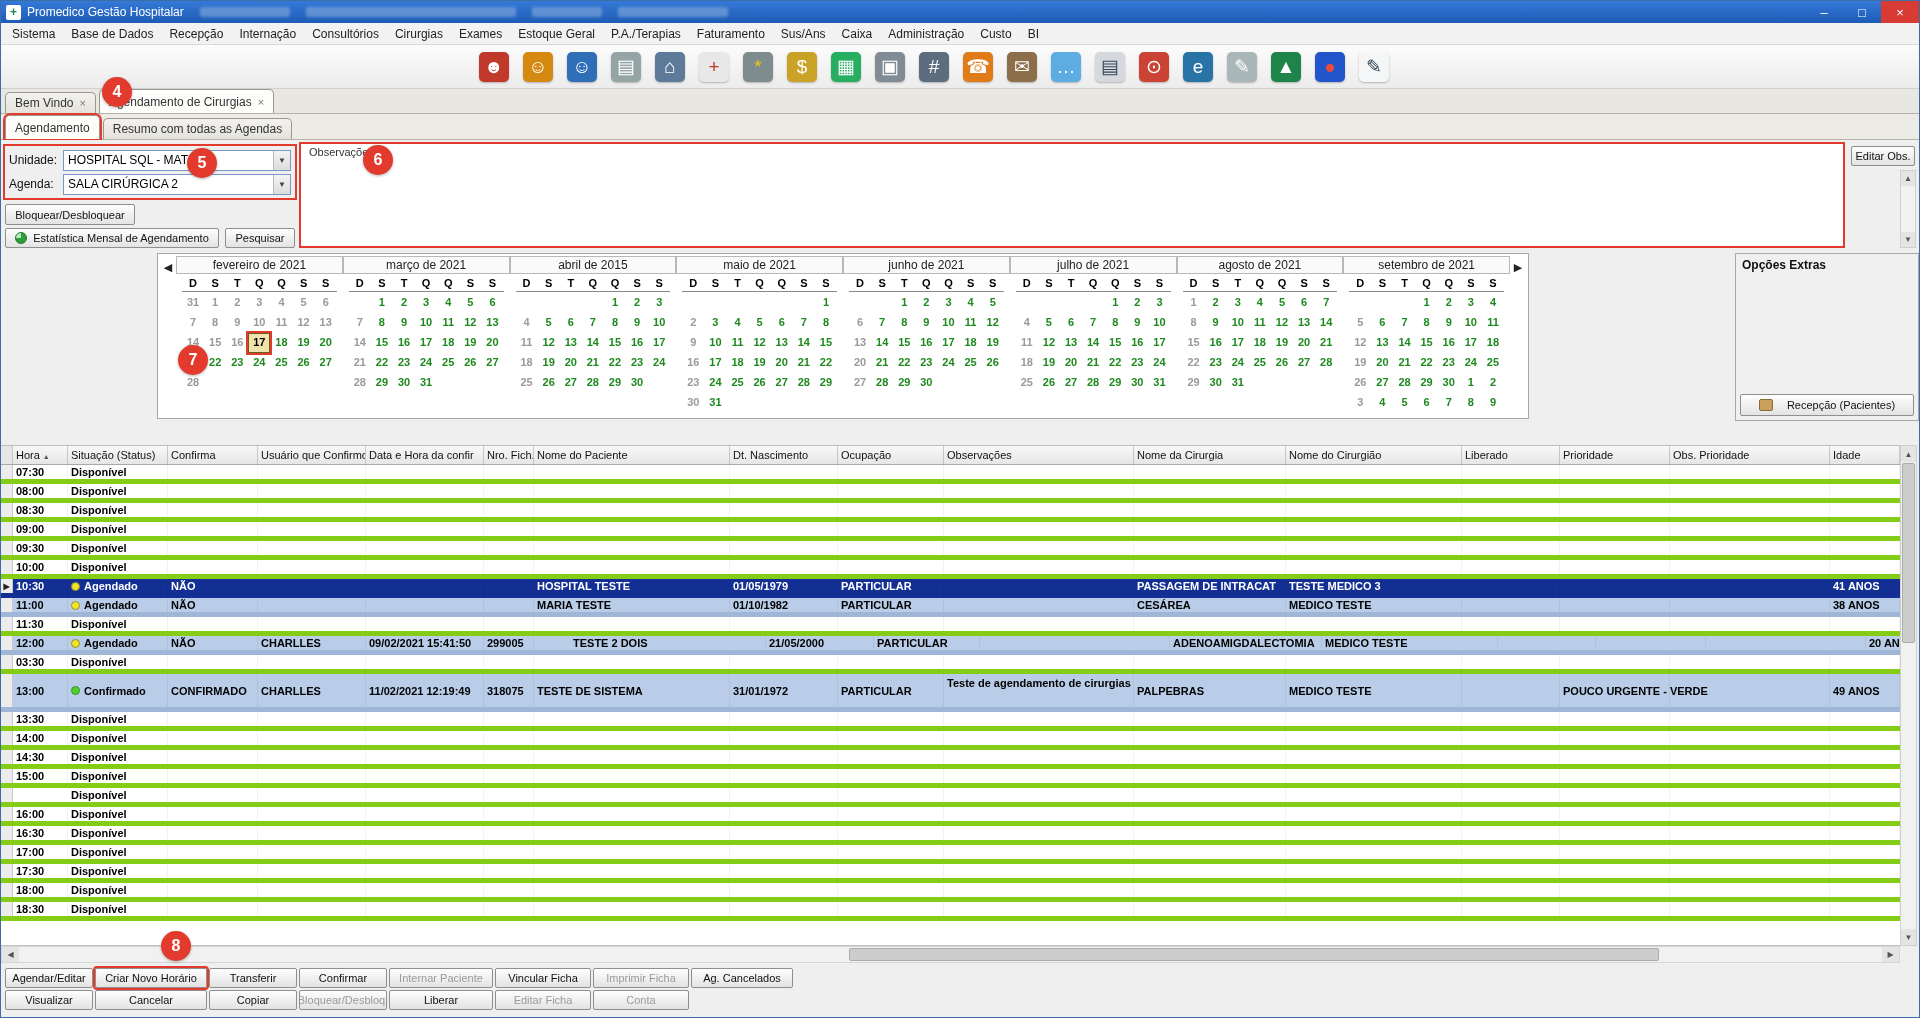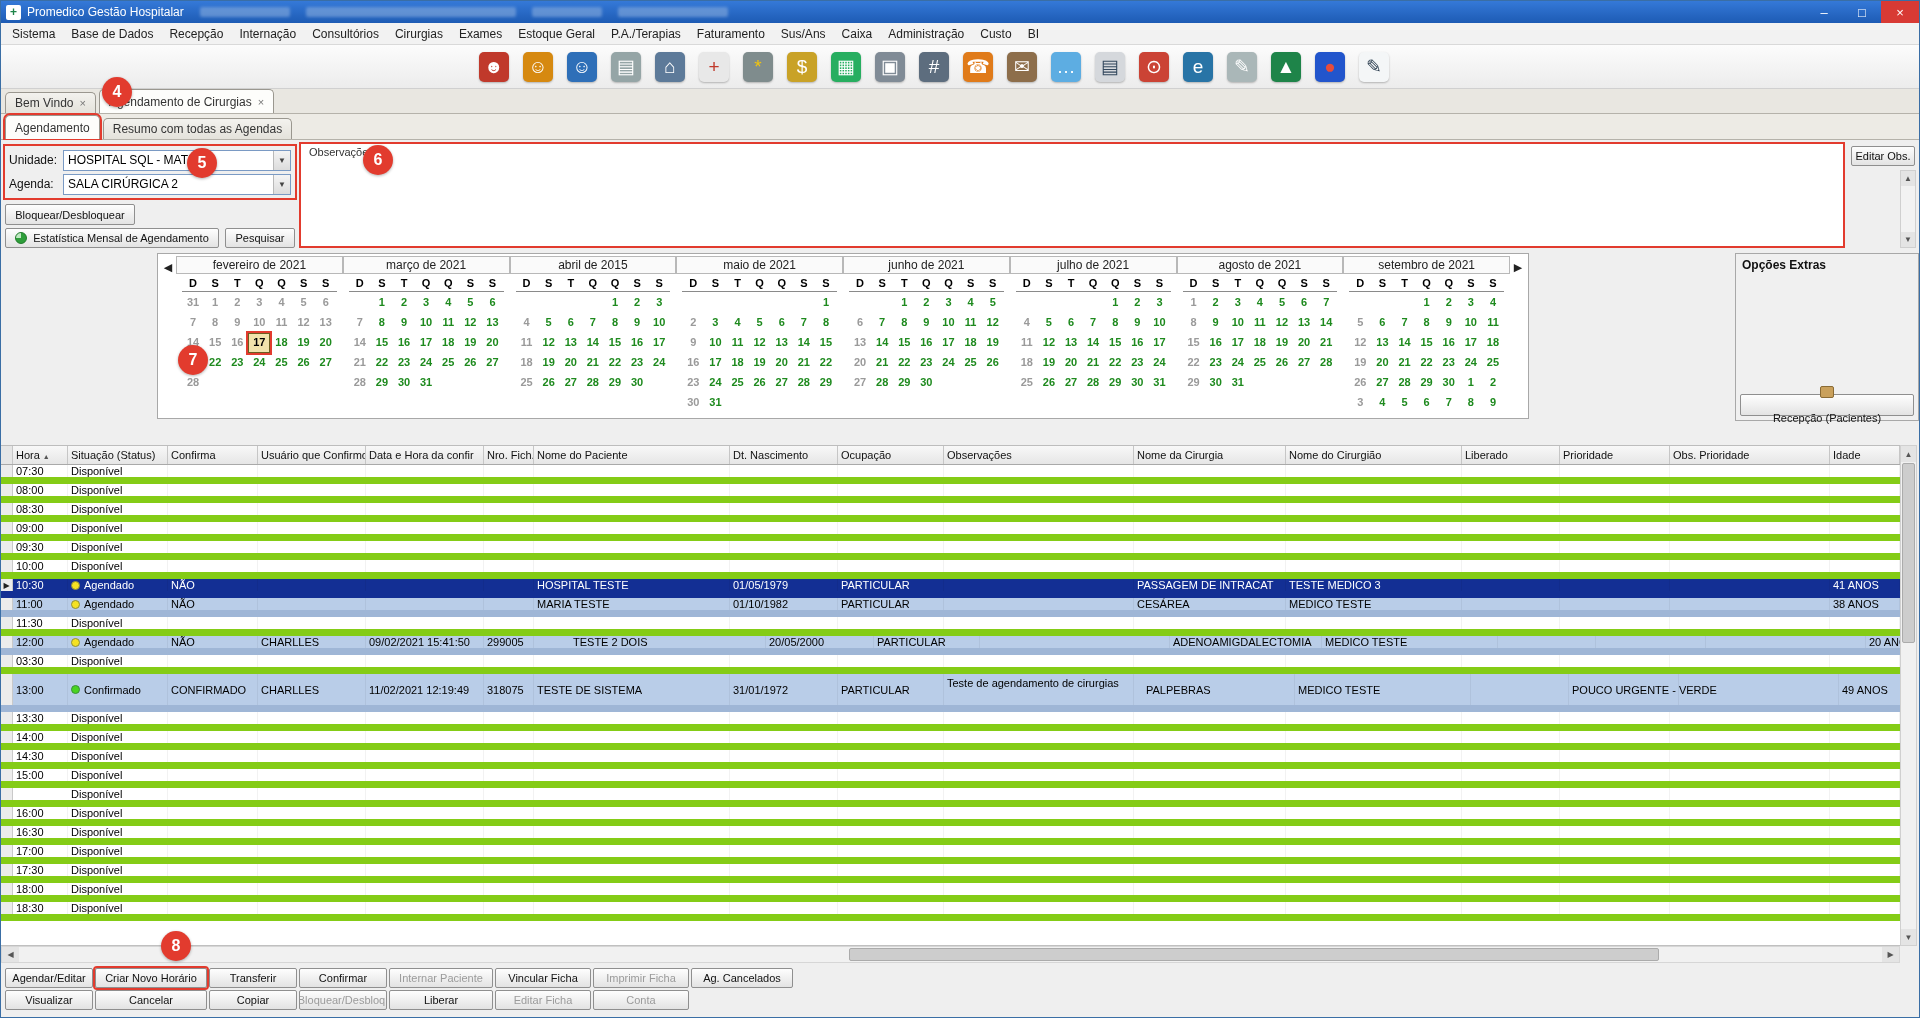--- a/index.html
+++ b/index.html
@@ -67,36 +67,36 @@
 .day{text-align:center;font-weight:bold;font-size:11px;line-height:19px;}
 .day.g{color:#9a9a9a;}
 .day.f{color:#1e8a1e;}
 .day.s{color:#000;background:#f1e3ac;border:1px solid #6b5d20;line-height:17px;box-shadow:0 0 0 2px #e23b2e;}
 .legendbox{position:absolute;left:1650px;top:262px;width:88px;height:54px;border:1px solid #9f9f9f;padding:3px 4px 0 4px;font-size:10px;}
 .legend-title{position:absolute;top:-8px;left:4px;background:#efefef;padding:0 3px;font-size:10px;color:#222;}
 .lg-item{display:flex;align-items:center;gap:4px;height:14px;white-space:nowrap;}
 .lg-dot{width:8px;height:8px;border-radius:50%;border:1px solid #666;flex:none;}
 .extras{position:absolute;left:1734px;top:0px;width:184px;height:168px;border:1px solid #a8a8a8;background:#f0f0f0;}
 .extras-title{font-weight:bold;font-size:12px;padding:4px 6px;color:#111;}
-.btn-recepcao{position:absolute;left:4px;bottom:4px;width:174px;height:22px;gap:14px;flex-direction:column;}
+.btn-recepcao{position:absolute;left:4px;bottom:4px;width:174px;height:22px;gap:14px;}
 .recep-icon{width:14px;height:12px;background:#caa15c;border:1px solid #8a6b35;border-radius:2px;flex:none;}
 
 
 .daybar{position:absolute;top:420px;left:0;width:100%;height:24px;display:flex;align-items:center;font-size:12px;background:#efefef;}
 .checkbox{width:13px;height:13px;border:1px solid #777;background:#fff;margin:0 5px 0 6px;flex:none;}
 .btn-obsdia{width:132px;height:19px;margin-left:64px;}
 .status-line{position:absolute;left:560px;top:4px;width:880px;text-align:center;color:#cc0000;font-weight:bold;font-size:12px;white-space:nowrap;}
 
 
 .gridhead{position:absolute;top:444px;left:0;height:20px;display:flex;width:1899px;border-top:1px solid #bdbdbd;border-bottom:1px solid #a9a9a9;background:linear-gradient(#f8f8f8,#e6e6e6);}
 .gh-cell{border-right:1px solid #c6c6c6;font-size:11px;padding:3px 2px 0 3px;white-space:nowrap;overflow:hidden;color:#111;flex:none;}
 .sel-col{width:12px;background:#e6e6e6;flex:none;padding:0;}
 .sort{font-size:7px;margin-left:3px;color:#555;}
 .gridbody{position:absolute;top:464px;left:0;width:1899px;height:481px;background:#fff;overflow:hidden;border-bottom:1px solid #c0c0c0;}
-.grow{display:flex;height:19px;border-bottom:7px solid #84cc16;background:#fff;}
+.grow{display:flex;height:19px;border-bottom:5px solid #84cc16;background:#fff;font-weight:bold;}
 .grow.tall{height:38px;}
 .grow.booked{background:#b9cde8;border-bottom-color:#9fb6d6;}
 .grow.selected{background:#132f94;color:#fff;border-bottom-color:#132f94;}
 .gcell{border-right:1px solid rgba(0,0,0,.05);font-size:11px;padding:0 3px;white-space:nowrap;overflow:hidden;display:flex;align-items:center;flex:none;}
 .grow .sel-col{background:#ececec;border-right:1px solid #c9c9c9;font-size:8px;color:#222;justify-content:center;display:flex;align-items:center;}
 .dot{width:9px;height:9px;border-radius:50%;margin-right:4px;flex:none;}
 .dot.yellow{background:#f5e223;border:1px solid #8f8f3a;}
 .dot.green{background:#49d421;border:1px solid #3a8f3a;}
 .grow.tall .c-obs{align-items:flex-start;padding-top:3px;}
 .c-prioridade{overflow:visible;}
@@ -872,21 +872,21 @@
         <div class="gcell c-hora" style="width: 55px;">12:00</div>
         <div class="gcell c-status" style="width: 100px;">
           <span class="dot yellow"></span>
           <span>Agendado</span>
         </div>
         <div class="gcell c-confirma" style="width: 90px;">NÃO</div>
         <div class="gcell c-usuario" style="width: 108px;">CHARLLES</div>
         <div class="gcell c-dataconf" style="width: 118px;">09/02/2021 15:41:50</div>
         <div class="gcell c-ficha" style="width: 50px;">299005</div>
         <div class="gcell c-paciente" style="width: 196px; margin-left: 36px;">TESTE 2 DOIS</div>
-        <div class="gcell c-nascimento" style="width: 108px;">20/05/2000</div>
+        <div class="gcell c-nascimento" style="width: 108px;">21/05/2000</div>
         <div class="gcell c-convenio" style="width: 106px;">PARTICULAR</div>
         <div class="gcell c-obs" style="width: 190px;"></div>
         <div class="gcell c-cirurgia" style="width: 152px;">ADENOAMIGDALECTOMIA</div>
         <div class="gcell c-cirurgiao" style="width: 176px;">MEDICO TESTE</div>
         <div class="gcell c-liberado" style="width: 98px;"></div>
         <div class="gcell c-prioridade" style="width: 110px;"></div>
         <div class="gcell c-obsprio" style="width: 160px;"></div>
         <div class="gcell c-idade" style="width: 70px;">20 ANOS</div>
       </div>
       <div class="grow free">
@@ -918,21 +918,21 @@
           <span>Confirmado</span>
         </div>
         <div class="gcell c-confirma" style="width: 90px;">CONFIRMADO</div>
         <div class="gcell c-usuario" style="width: 108px;">CHARLLES</div>
         <div class="gcell c-dataconf" style="width: 118px;">11/02/2021 12:19:49</div>
         <div class="gcell c-ficha" style="width: 50px;">318075</div>
         <div class="gcell c-paciente" style="width: 196px;">TESTE DE SISTEMA</div>
         <div class="gcell c-nascimento" style="width: 108px;">31/01/1972</div>
         <div class="gcell c-convenio" style="width: 106px;">PARTICULAR</div>
         <div class="gcell c-obs" style="width: 190px;">Teste de agendamento de cirurgias</div>
-        <div class="gcell c-cirurgia" style="width: 152px; margin-left: 9px;">PALPEBRAS</div>
+        <div class="gcell c-cirurgia" style="width: 152px;">PALPEBRAS</div>
         <div class="gcell c-cirurgiao" style="width: 176px;">MEDICO TESTE</div>
         <div class="gcell c-liberado" style="width: 98px;"></div>
         <div class="gcell c-prioridade" style="width: 110px;">POUCO URGENTE - VERDE</div>
         <div class="gcell c-obsprio" style="width: 160px;"></div>
         <div class="gcell c-idade" style="width: 70px;">49 ANOS</div>
       </div>
       <div class="grow free">
         <div class="gcell sel-col"></div>
         <div class="gcell c-hora" style="width: 55px;">13:30</div>
         <div class="gcell c-status" style="width: 100px;">

